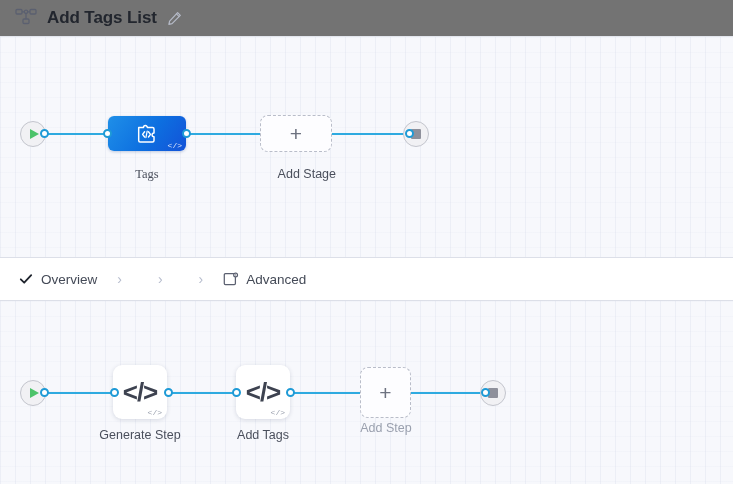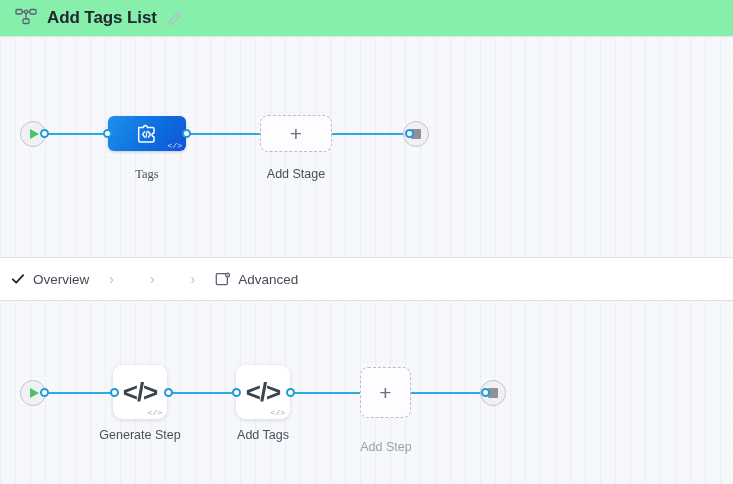--- a/index.html
+++ b/index.html
@@ -7,21 +7,21 @@
     width: 733px; height: 484px;
     font-family: "Liberation Sans", sans-serif;
     background: #ffffff;
     overflow: hidden;
   }
   .app { position: relative; width: 733px; height: 484px; }
 
   
   .header {
     position: absolute; left: 0; top: 0; width: 733px; height: 37px;
-    background: #86efac;
+    background: #737373;
     border-bottom: 1px solid #e3e6ed;
     display: flex; align-items: center; padding-left: 14px;
   }
   .header-icon { width: 24px; height: 24px; display: flex; align-items: center; justify-content: center; margin-right: 9px; }
   .header-title {
     font-size: 17px; font-weight: bold; color: #22262e;
     letter-spacing: -0.1px;
   }
   .header-edit { margin-left: 10px; width: 16px; height: 16px; display: flex; align-items: center; justify-content: center; cursor: pointer; }
 
@@ -100,21 +100,21 @@
     font-family: "Liberation Mono", monospace; line-height: 1;
   }
   .code-glyph {
     font-size: 26px; font-weight: bold; color: #3d4250;
     font-family: "Liberation Sans", sans-serif; letter-spacing: -1px; line-height: 1;
   }
 
   
   .tabbar {
     position: absolute; left: 0; top: 258px; width: 668px; height: 42px;
-    background: #ffffff; display: flex; align-items: center; padding-left: 8px;
+    background: #ffffff; display: flex; align-items: center; padding-left: 16px;
   }
   .tab {
     display: flex; align-items: center; gap: 7px; height: 42px;
     padding: 0 2px; cursor: pointer; position: relative;
   }
   .tab-label { font-size: 13.5px; color: #444a57; }
   .tab.active .tab-label { font-weight: bold; color: #21262f; }
   .tab.active::after {
     content: ""; position: absolute; left: -14px; right: -14px; bottom: 0;
     height: 3px; background: #0b6fd8;
@@ -167,21 +167,21 @@
       </svg>
       <span class="corner-code">&lt;/&gt;</span>
     </div>
     <div class="port" style="left:103px; top:92px;"></div>
     <div class="port" style="left:182px; top:92px;"></div>
     <div class="node-label" style="left:107px; top:130px; width:80px;font-family:Liberation Serif, serif;">Tags</div>
 
     <div class="add-node" style="left:260px; top:78px; width:72px; height:37px;">
       <span class="plus-glyph">+</span>
     </div>
-    <div class="node-label" style="left:256px; top:130px; width:80px;">Add Stage</div>
+    <div class="node-label" style="left:256px; top:130px; width:80px;text-align:right;">Add Stage</div>
 
     <div class="port" style="left:405px; top:92px;"></div>
     <div class="terminal" style="left:403px; top:84px;">
       <span class="stop-sq"></span>
     </div>
   </div>
 
   <div class="tabbar">
 
     <div class="tab">
@@ -234,21 +234,21 @@
       <span class="code-glyph">&lt;/&gt;</span>
       <span class="corner-code">&lt;/&gt;</span>
     </div>
     <div class="port" style="left:232px; top:87px;"></div>
     <div class="port" style="left:286px; top:87px;"></div>
     <div class="node-label" style="left:203px; top:127px; width:120px;">Add Tags</div>
 
     <div class="add-node" style="left:360px; top:66px; width:51px; height:51px;">
       <span class="plus-glyph">+</span>
     </div>
-    <div class="node-label muted" style="left:326px; top:139px; width:120px;">Add Step</div>
+    <div class="node-label muted" style="left:326px; top:120px; width:120px;">Add Step</div>
 
     <div class="port" style="left:481px; top:87px;"></div>
     <div class="terminal" style="left:480px; top:79px;">
       <span class="stop-sq"></span>
     </div>
   </div>
 
 </div>
 
 </body></html>

